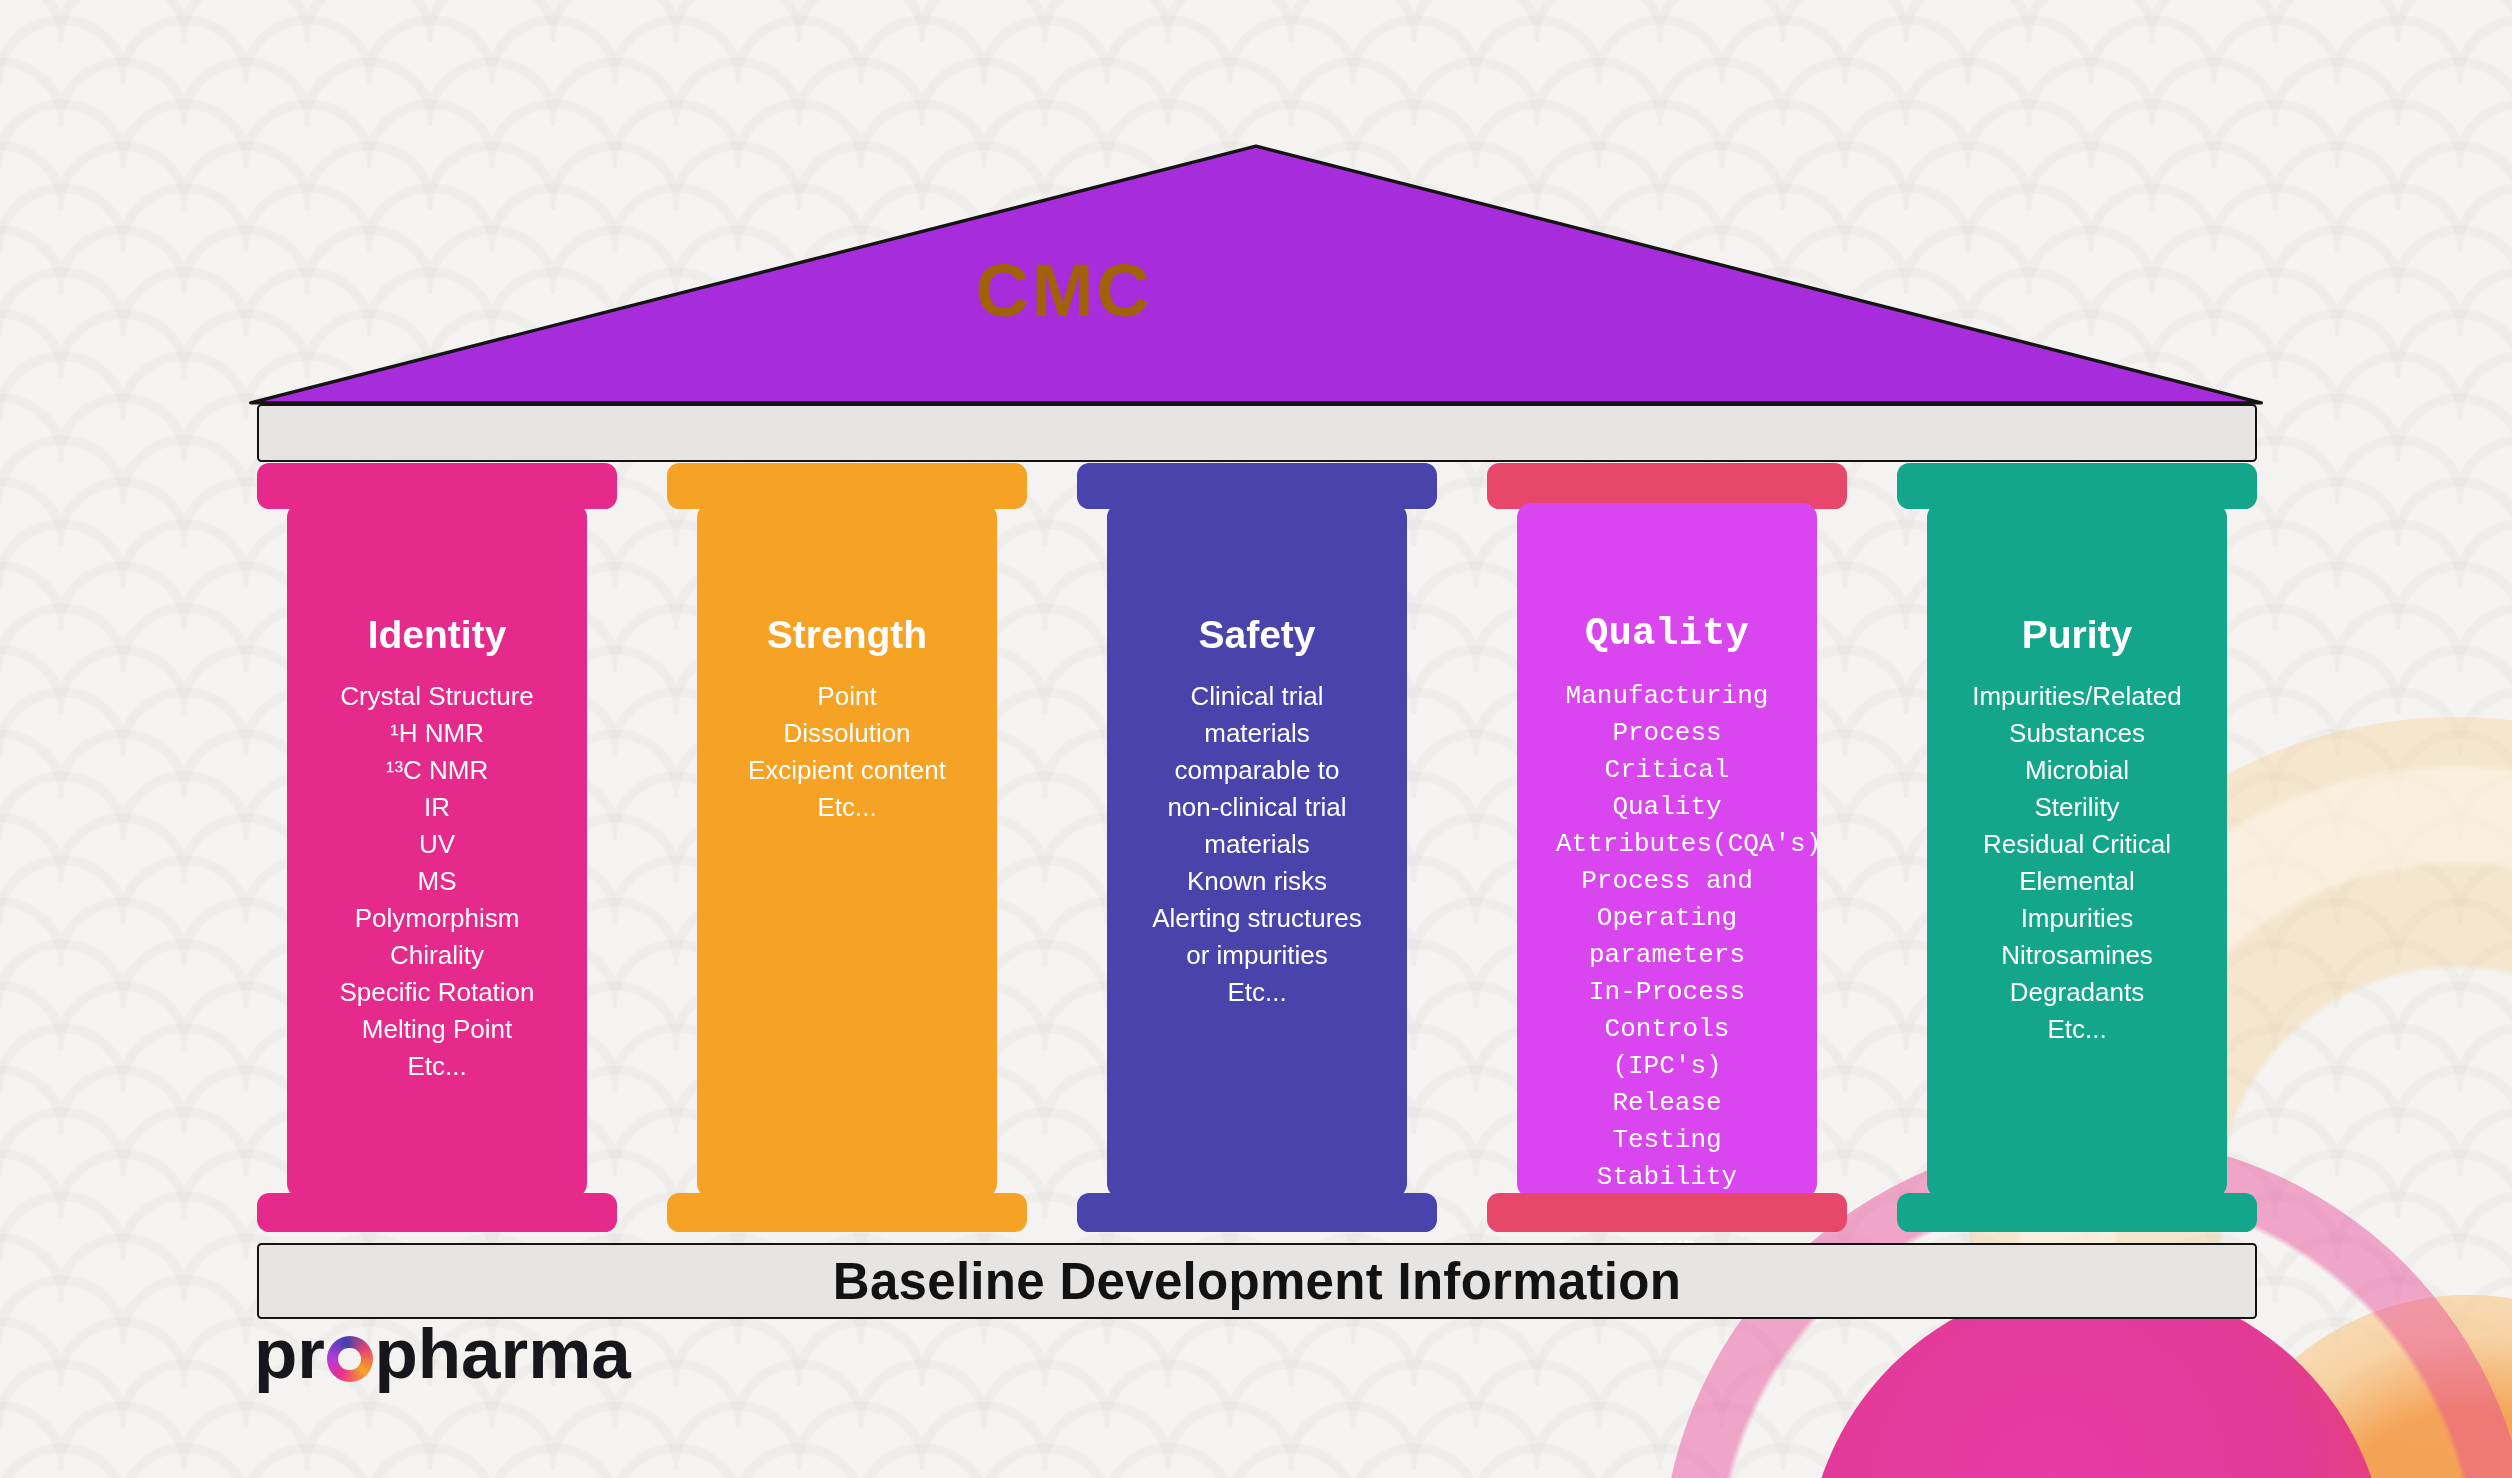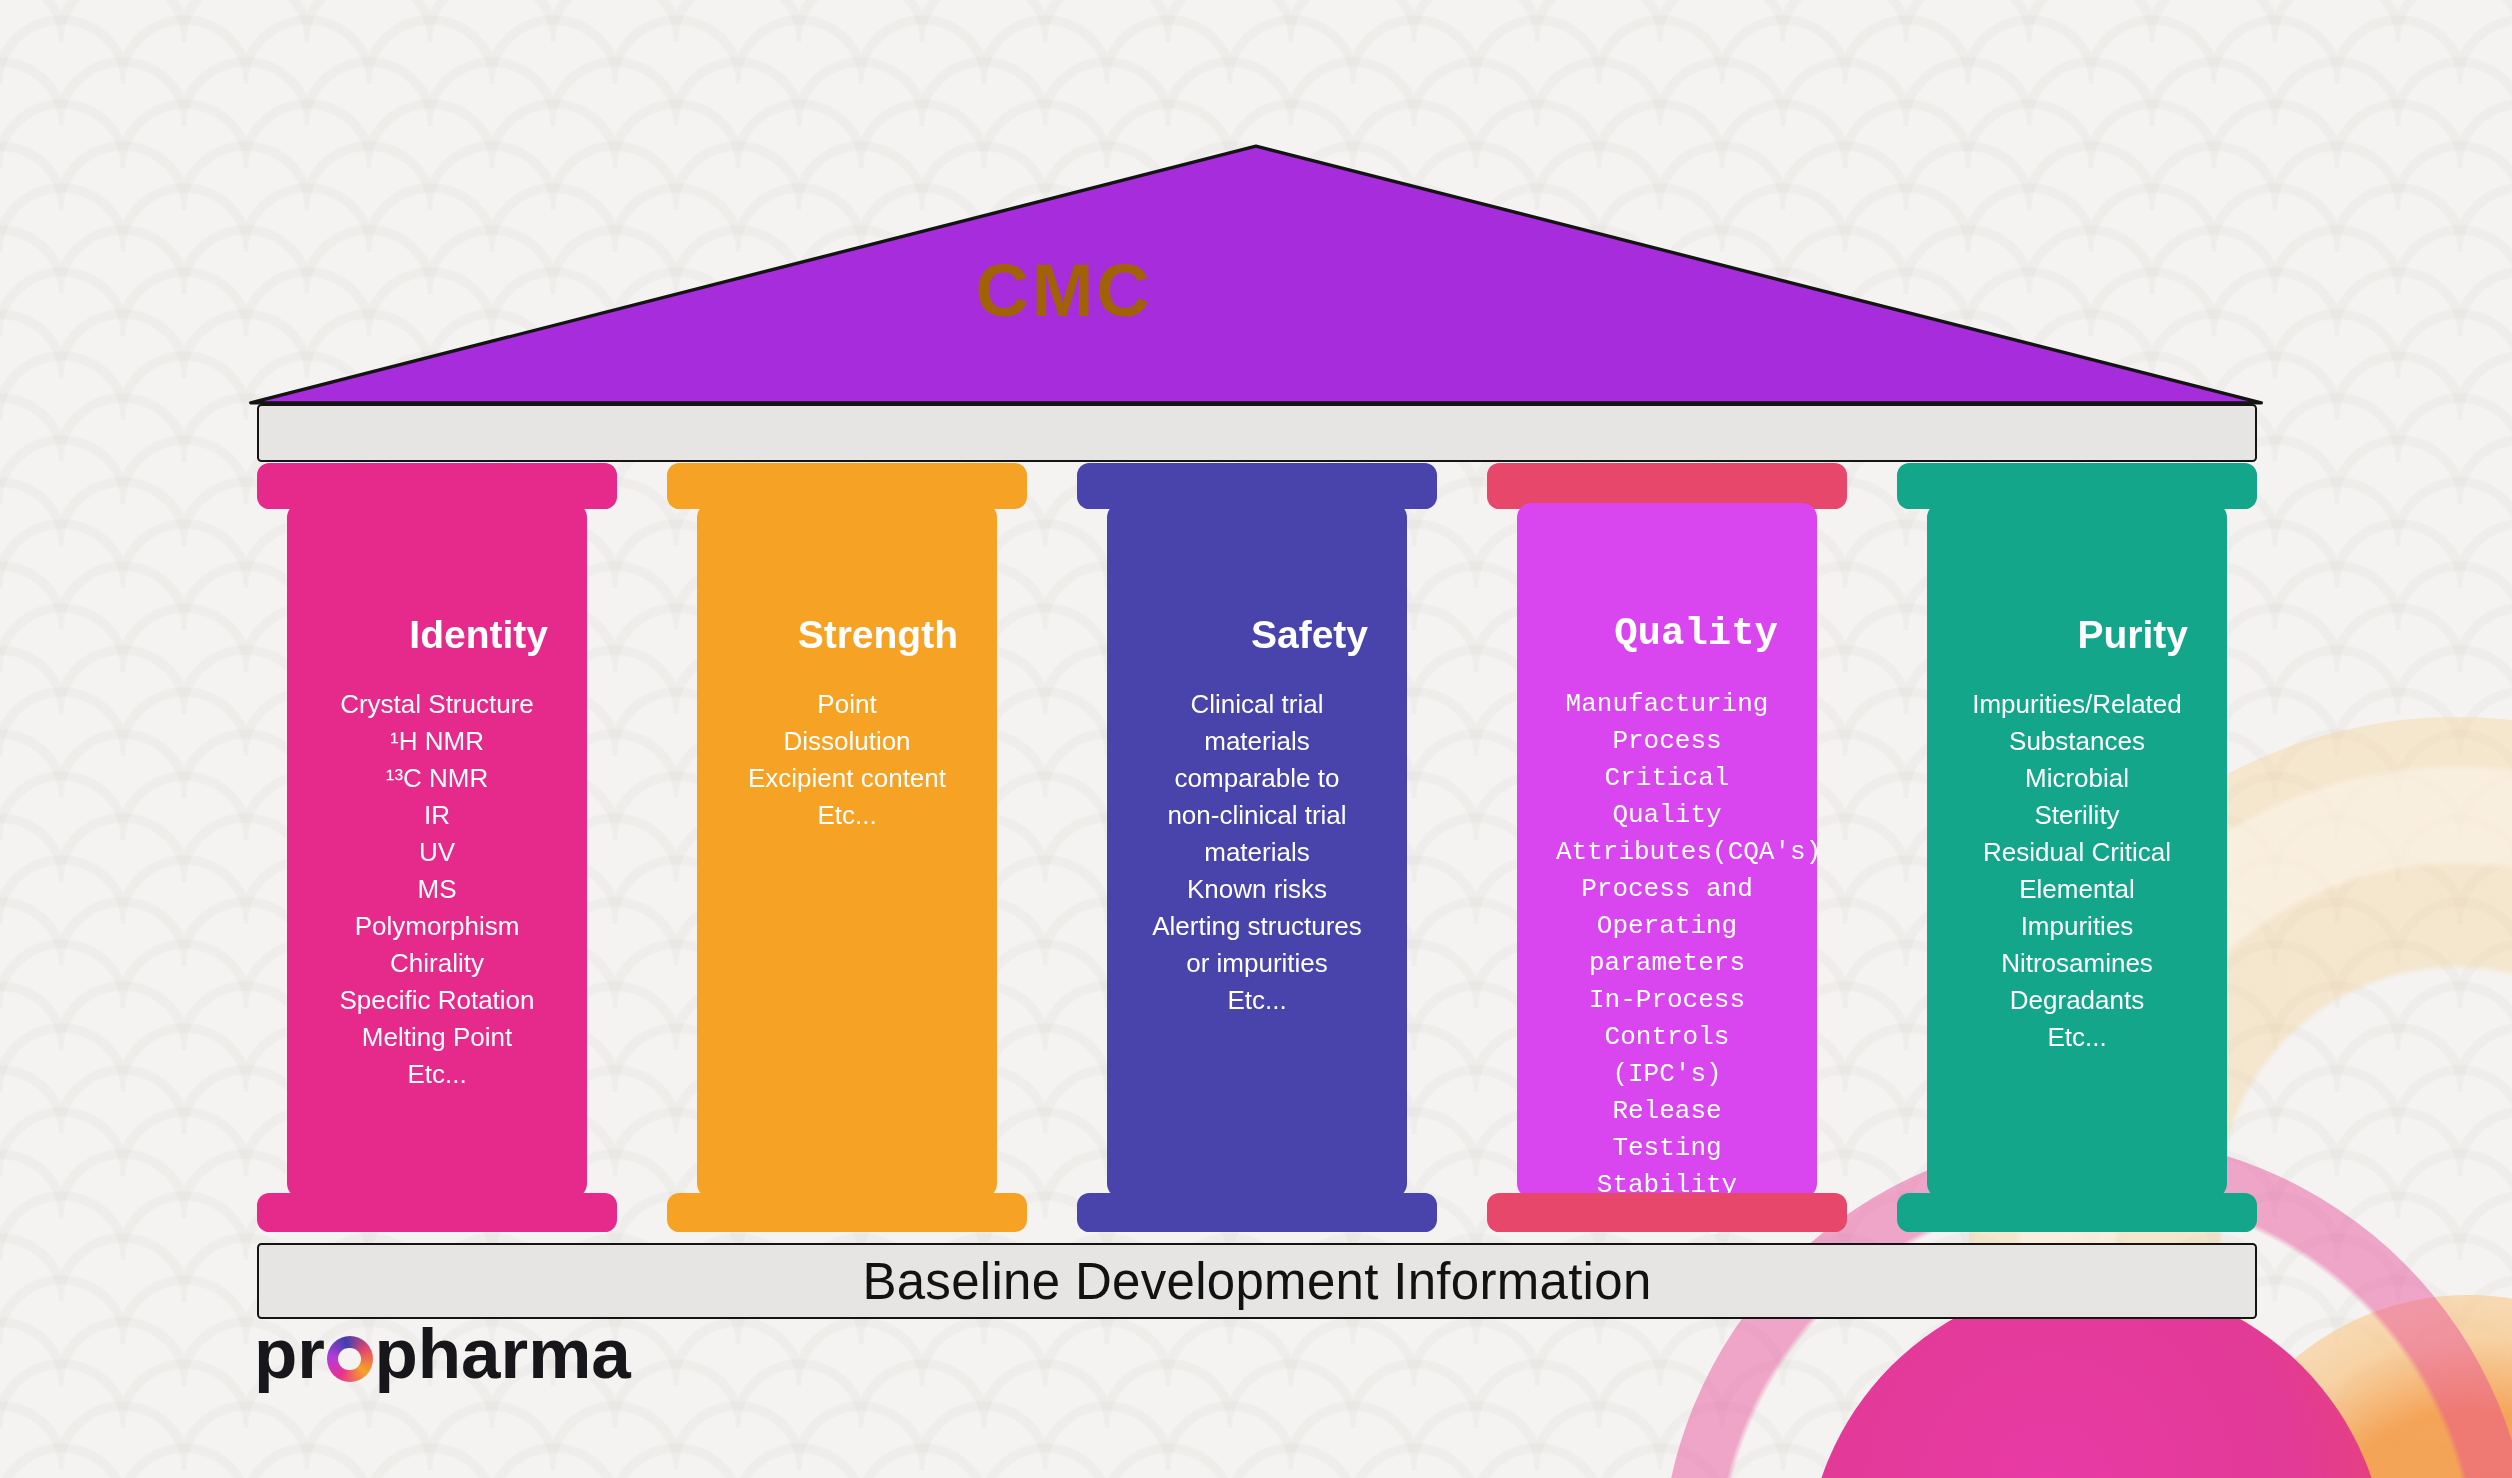--- a/index.html
+++ b/index.html
@@ -64,39 +64,39 @@
   .entablature {
     position: absolute; left: 257px; top: 404px; width: 2000px; height: 58px; z-index: 2;
     background: #E6E5E3; border: 2.8px solid #141414; border-radius: 4.5px; box-sizing: border-box;
   }
   .base-bar {
     position: absolute; left: 257px; top: 1243px; width: 2000px; height: 76px; z-index: 3;
     background: #E6E5E3; border: 2.8px solid #141414; border-radius: 4.5px; box-sizing: border-box;
     display: flex; align-items: center; justify-content: center;
   }
   .base-label {
-    color: #121212; font-size: 51px; font-weight: 400; letter-spacing: 0.3px;
+    color: #121212; font-size: 51px; font-weight: 700; letter-spacing: 0.3px;
   }
 
   
   .pillars {
     position: absolute; left: 257px; top: 463px; width: 2000px; height: 780px; z-index: 2;
     display: flex; justify-content: space-between;
   }
   .pillar { width: 360px; display: flex; flex-direction: column; align-items: center; }
   .cap { border-radius: 12.3px; }
   .cap-top { width: 360px; height: 46px; }
   .cap-bottom { width: 360px; height: 39px; }
   .shaft {
     width: 300px; height: 695px; border-radius: 14.5px;
     margin-top: -5.6px; margin-bottom: -5.6px;
     box-sizing: border-box; padding: 109px 39px 0;
     text-align: center; color: #FFFFFF;
   }
-  .pillar-title { font-size: 39px; font-weight: 700; line-height: 45px; margin-bottom: 29px; text-align: right; }
+  .pillar-title { font-size: 39px; font-weight: 700; line-height: 45px; margin-bottom: 21px; }
   .pillar-items { font-size: 26px; line-height: 37px; font-weight: 400; }
 
   
   .logo {
     position: absolute; left: 254px; top: 1313px; z-index: 3;
     color: #17171B; font-size: 71px; font-weight: 700; letter-spacing: 0;
     white-space: nowrap;
   }
   .logo-o {
     display: inline-block; width: 46px; height: 46px; border-radius: 50%;

